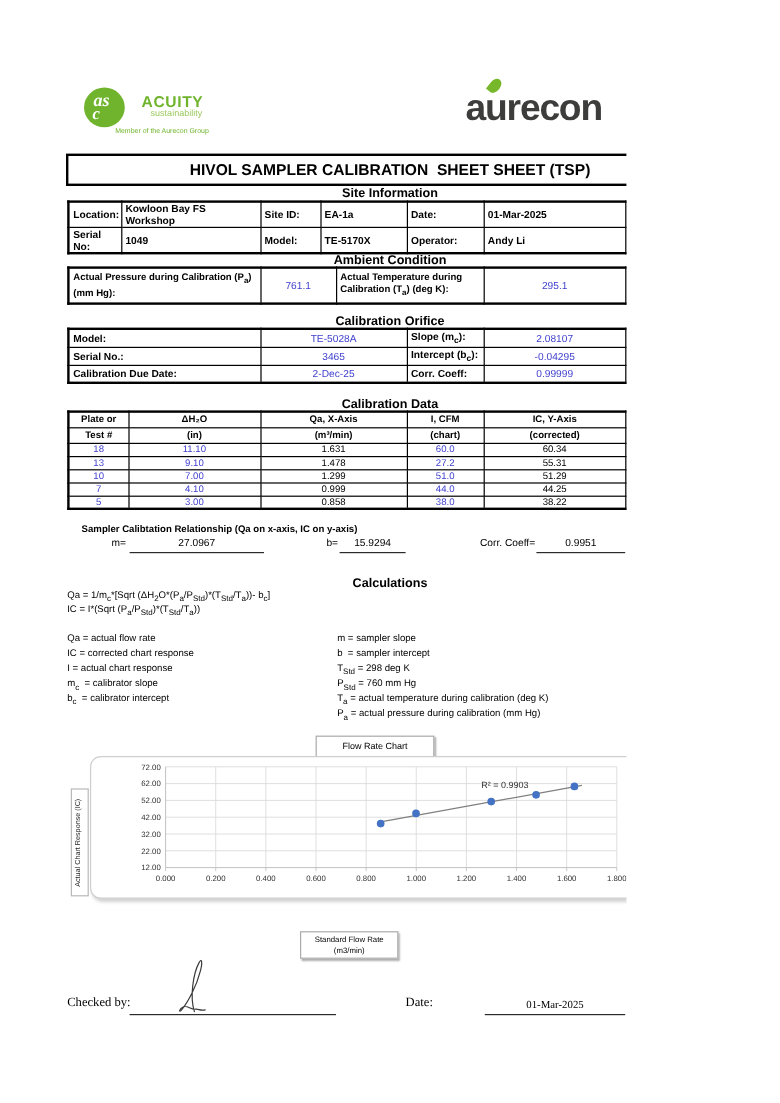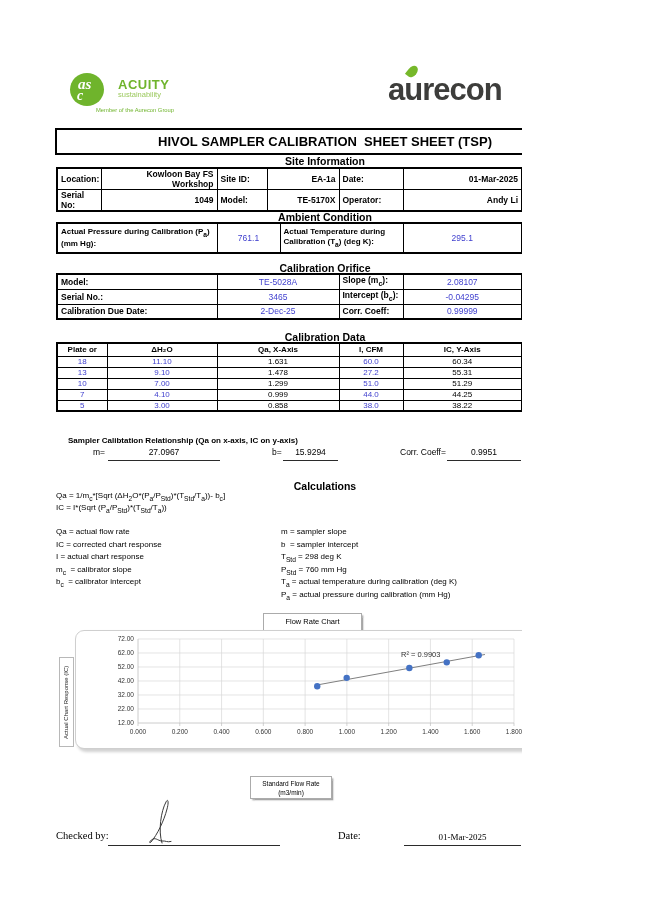--- a/index.html
+++ b/index.html
@@ -9,42 +9,42 @@
   
   .acuity{position:absolute;left:70px;top:71px;}
   .acuity-circle{position:absolute;left:0;top:2px;width:34px;height:33px;border-radius:50%;
                  background:#6fb42c;}
   .mono{position:absolute;color:#fff;font-family:"Liberation Serif",serif;
         font-style:italic;font-weight:bold;line-height:1;}
   .mono-as{left:8px;top:4px;font-size:15px;}
   .mono-c{left:7px;top:16px;font-size:14px;}
   .acuity-name{position:absolute;left:48px;top:6px;font-size:13px;font-weight:bold;
                color:#6fb42c;letter-spacing:0.5px;}
-  .acuity-tag{position:absolute;left:48px;top:19px;width:58px;text-align:left;
+  .acuity-tag{position:absolute;left:48px;top:19px;width:58px;text-align:center;
               font-size:7.5px;color:#9cc95e;}
   .acuity-member{position:absolute;left:26px;top:36px;font-size:5.8px;color:#6fb42c;white-space:pre;}
   .aurecon{position:absolute;left:388px;top:74px;font-size:31px;font-weight:bold;
            color:#3d3d3b;letter-spacing:-1px;line-height:1;}
   .aurecon-leaf{position:absolute;left:20px;top:-9px;width:9px;height:13px;background:#76b82a;
                 border-radius:50% 50% 50% 0;transform:rotate(38deg);}
 
   
   .title-box{position:absolute;left:55px;top:128px;width:536px;height:23px;
              border:2px solid #000;text-align:center;font-weight:bold;font-size:13px;
              line-height:23px;white-space:pre;}
 
   
   .hd{position:absolute;left:0;width:650px;text-align:center;font-weight:bold;font-size:10.5px;}
 
   
   .tbl{position:absolute;border-collapse:collapse;table-layout:fixed;border:2px solid #000;
        font-size:8.5px;}
   .tbl td{border:1px solid #000;padding:0 3px;overflow:hidden;vertical-align:middle;}
   .lbl{font-weight:bold;text-align:left;}
-  .val{font-weight:bold;text-align:right;}
+  .val{font-weight:bold;text-align:left;}
   .val-blue{color:#3f3fce;font-weight:normal;text-align:center;}
   .val-black{color:#000;font-weight:normal;text-align:center;}
   .site{left:56px;top:167px;width:465px;}
   .site tr{height:15px;}
   .ambient{left:56px;top:222px;width:465px;}
   .ambient tr{height:30px;}
   .ambient .lbl{font-size:8px;line-height:10px;}
   .orifice{left:56px;top:273px;width:465px;}
   .orifice tr{height:15px;}
   .cdata{left:56px;top:342px;width:465px;font-size:8px;}
@@ -198,20 +198,27 @@
         <col style="width:64px">
         <col style="width:119px">
       </colgroup>
     <tbody>
         <tr class="h">
       <td class="hc">Plate or</td>
       <td class="hc">ΔH₂O</td>
       <td class="hc">Qa, X-Axis</td>
       <td class="hc">I, CFM</td>
       <td class="hc">IC, Y-Axis</td>
+    </tr>
+    <tr class="h">
+      <td class="hc">Test #</td>
+      <td class="hc">(in)</td>
+      <td class="hc">(m³/min)</td>
+      <td class="hc">(chart)</td>
+      <td class="hc">(corrected)</td>
     </tr>
     <tr class="d">
       <td class="val-blue">18</td>
       <td class="val-blue">11.10</td>
       <td class="val-black">1.631</td>
       <td class="val-blue">60.0</td>
       <td class="val-black">60.34</td>
     </tr>
     <tr class="d">
       <td class="val-blue">13</td>

